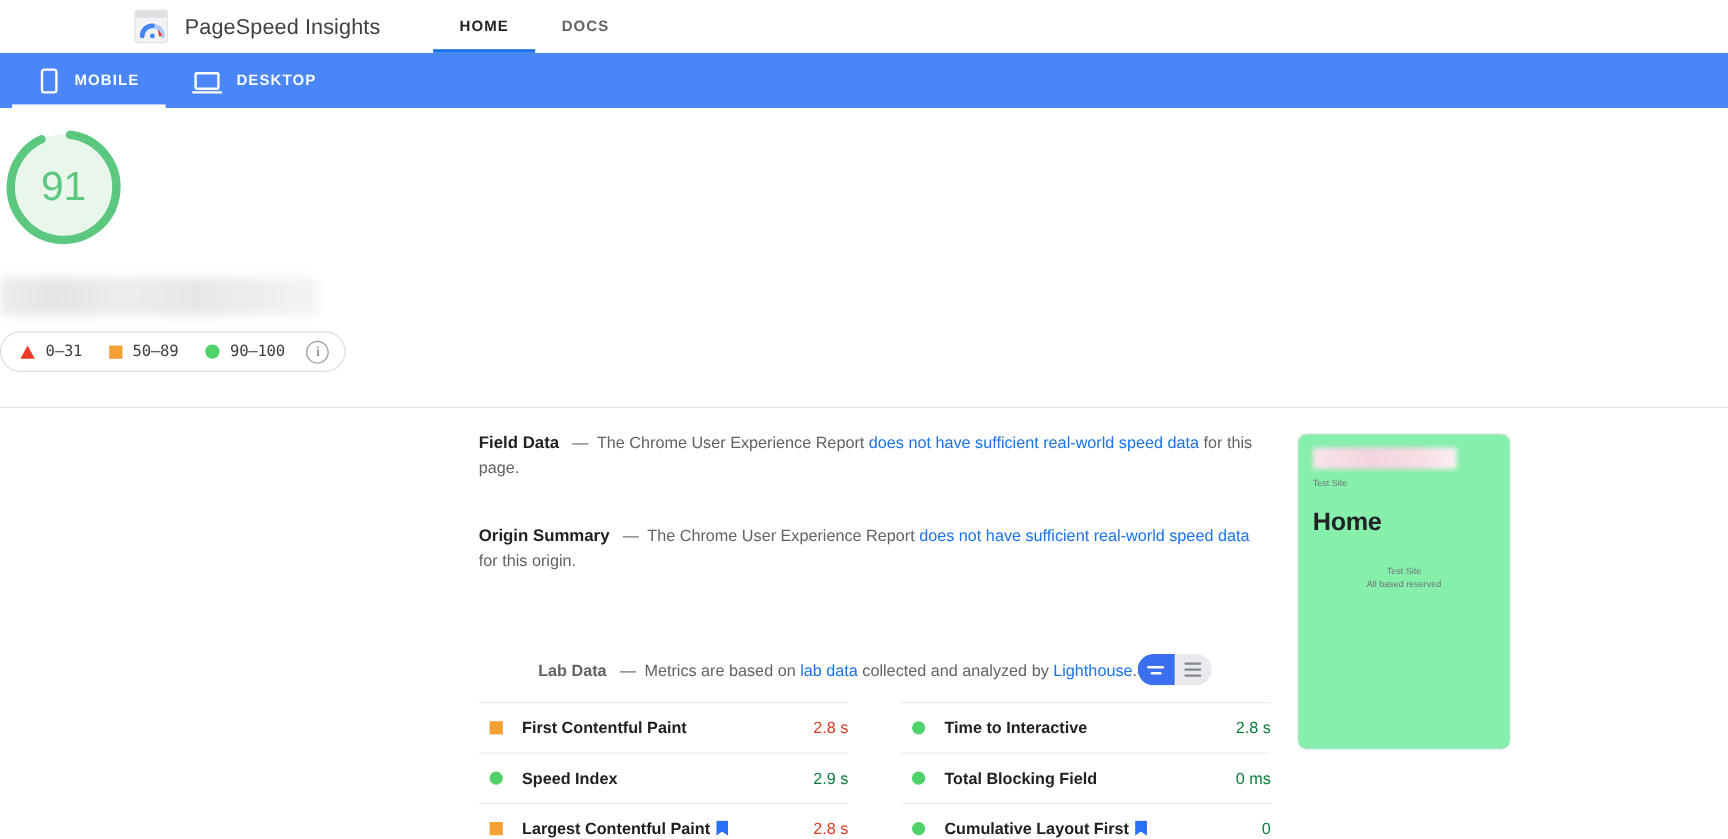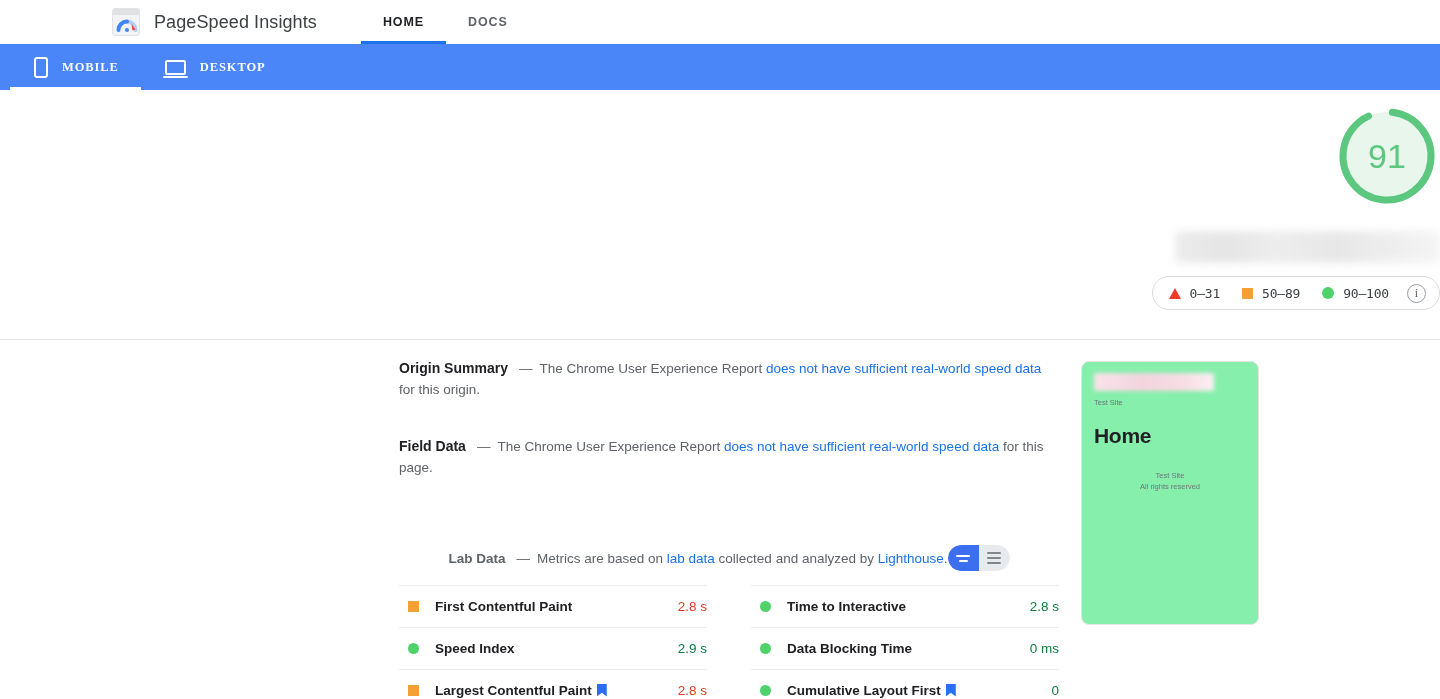--- a/index.html
+++ b/index.html
@@ -52,40 +52,40 @@
     height: 46px; width: 100%;
     background: #4a86f7;
     display: flex; align-items: center;
   }
   .device-tab {
     display: flex; align-items: center; gap: 14px;
     height: 46px; padding: 0 22px 0 24px;
     color: #ffffff; font-size: 12.5px; font-weight: bold;
     letter-spacing: .9px; position: relative; cursor: pointer;
     background: none; border: none;
-    font-family: Liberation Serif, serif;
+    font-family: Liberation Sans, sans-serif;
     justify-content: center;
   }
   .device-tab:first-child { margin-left: 10px; }
   .device-tab.active::after {
     content: ""; position: absolute; left: 0; right: 0; bottom: 0;
     height: 3px; background: #ffffff;
   }
   .device-tab .label { opacity: .97; }
   .icon-mobile { width: 14px; height: 21px; border: 2px solid #fff; border-radius: 3px; }
   .icon-desktop { width: 21px; height: 15px; border: 2px solid #fff; border-radius: 2px; position: relative; }
   .icon-desktop::after {
     content: ""; position: absolute; left: -4px; right: -4px; bottom: -5px;
     height: 2px; background: #fff; border-radius: 1px;
   }
 
   
   .hero {
     height: 250px; width: 100%;
-    display: flex; flex-direction: column; align-items: flex-end;
+    display: flex; flex-direction: column; align-items: flex-start;
     border-bottom: 1px solid #e4e4e4;
     padding-top: 13px;
   }
   .gauge {
     width: 106px; height: 106px; position: relative;
     display: flex; align-items: center; justify-content: center;
   }
   .gauge svg { position: absolute; top: 0; left: 0; }
   .gauge .score {
     font-size: 34px; color: #5bc77f; font-weight: 400;
@@ -242,25 +242,25 @@
       <span class="txt">90–100</span>
     </div>
     <div class="info-icon">i</div>
   </div>
 </div>
 
 <div class="body-wrap">
   <div class="content">
 
     <div class="sect">
+      <b>Field Data</b><span class="dash">—</span><span>The Chrome User Experience Report </span><a class="lnk">does not have sufficient real-world speed data</a><span> for this page.</span>
+    </div>
+
+    <div class="sect">
       <b>Origin Summary</b><span class="dash">—</span><span>The Chrome User Experience Report </span><a class="lnk">does not have sufficient real-world speed data</a><span> for this origin.</span>
-    </div>
-
-    <div class="sect">
-      <b>Field Data</b><span class="dash">—</span><span>The Chrome User Experience Report </span><a class="lnk">does not have sufficient real-world speed data</a><span> for this page.</span>
     </div>
 
     <div class="labdata-row">
       <div class="labdata-text">
         <b>Lab Data</b><span class="dash">—</span><span>Metrics are based on </span><a class="lnk">lab data</a><span> collected and analyzed by </span><a class="lnk">Lighthouse</a><span>.</span>
       </div>
       <div class="view-toggle">
         <button class="tgl on">
           <span class="ln" style="width:14px"></span>
           <span class="ln" style="width:9px"></span>
@@ -304,21 +304,21 @@
         <div class="metric-row">
           <span class="m-dot ci"></span>
           <span class="m-label">
               <span>Time to Interactive</span>
             </span>
           <span class="m-val green">2.8 s</span>
         </div>
         <div class="metric-row">
           <span class="m-dot ci"></span>
           <span class="m-label">
-              <span>Data Blocking Time</span>
+              <span>Total Blocking Field</span>
             </span>
           <span class="m-val green">0 ms</span>
         </div>
         <div class="metric-row">
           <span class="m-dot ci"></span>
           <span class="m-label">
               <span>Cumulative Layout First</span>
               <span class="flag"></span>
             </span>
           <span class="m-val green">0</span>
@@ -326,16 +326,16 @@
       </div>
     </div>
   </div>
 
   <div class="phone-card">
     <div class="ph-banner"></div>
     <div class="ph-sub">Test Site</div>
     <div class="ph-title">Home</div>
     <div class="ph-footer">
       <div>Test Site</div>
-      <div>All rights reserved</div>
+      <div>All based reserved</div>
     </div>
   </div>
 </div>
 
 </body></html>

